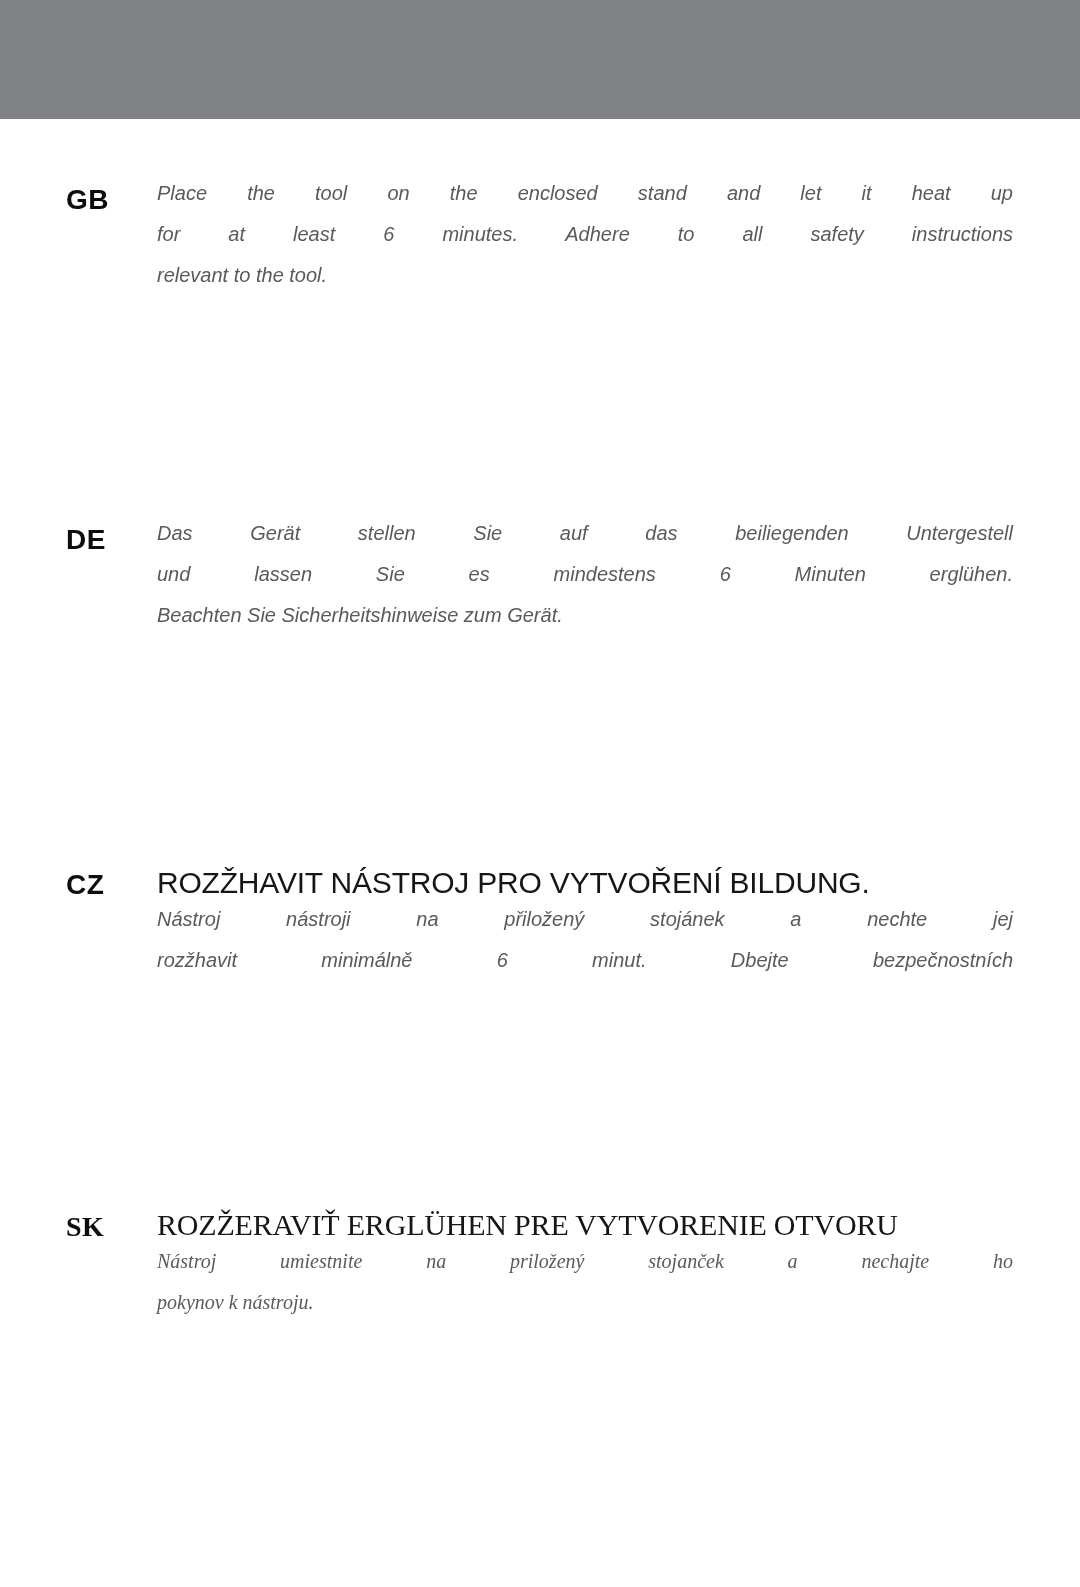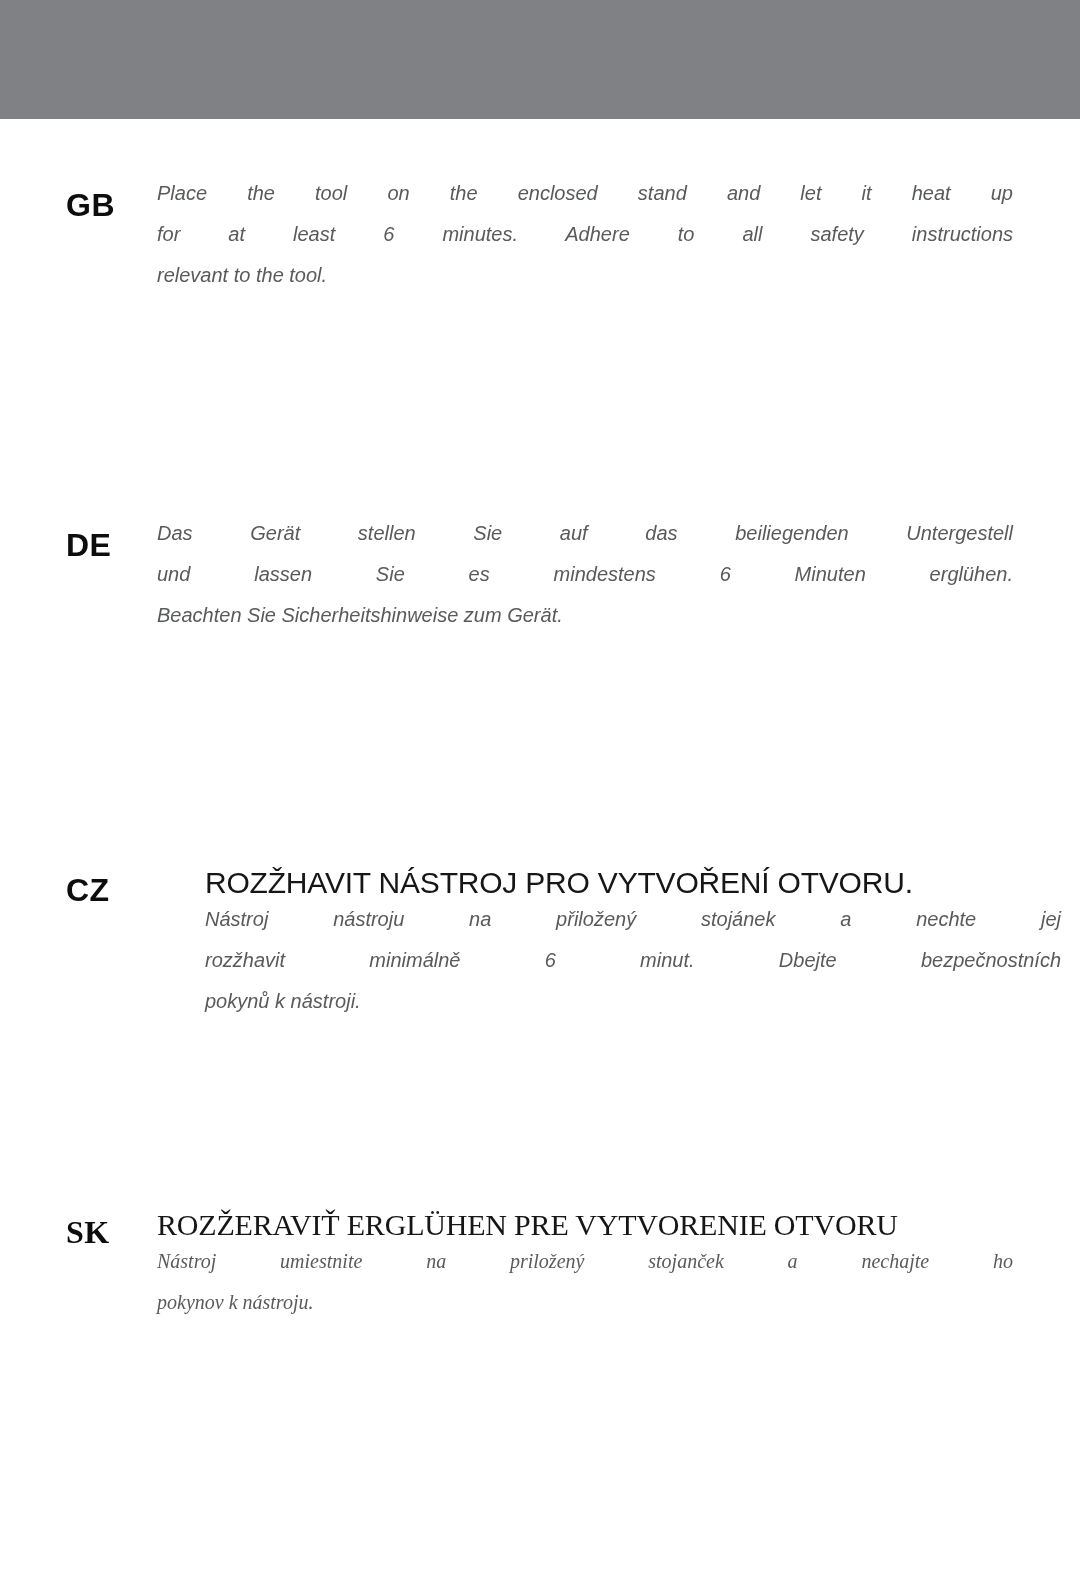--- a/index.html
+++ b/index.html
@@ -24,32 +24,31 @@
     background: var(--header-color, #808184);
   }
   .lang-section {
     position: absolute;
     left: 66px;
     display: flex;
     align-items: flex-start;
   }
   .sec-gb { top: 177px; }
   .sec-de { top: 517px; }
-  .sec-cz { top: 862px; gap: 48px; }
+  .sec-cz { top: 862px; }
   .sec-sk { top: 1204px; font-family: Liberation Serif, serif; }
   .lang-code {
     width: 91px;
     flex: 0 0 91px;
-    font-size: 32px;
+    font-size: 28px;
     line-height: 41px;
     font-weight: bold;
     letter-spacing: 0.5px;
     color: #0d0d0d;
     padding-top: 2px;
-    margin-top: 6px;
   }
   .sec-text {
     width: 856px;
     flex: 0 0 856px;
   }
   .h-line {
     font-size: 30px;
     line-height: 41px;
     letter-spacing: -0.2px;
     color: var(--heading-color, #161616);
@@ -95,26 +94,25 @@
         <div class="b-line just">und lassen Sie es mindestens 6 Minuten erglühen.</div>
         <div class="b-line">Beachten Sie Sicherheitshinweise zum Gerät.</div>
       </div>
     </div>
   </div>
 
   <div class="lang-section sec-cz">
     <div class="lang-code">CZ</div>
     <div class="sec-text">
       <div class="sec-heading">
-        <div class="h-line">ROZŽHAVIT NÁSTROJ PRO VYTVOŘENÍ OTVORU.</div>
+        <div class="h-line">ROZŽHAVIT NÁSTROJ PRO VYTVOŘENÍ BILDUNG.</div>
       </div>
       <div class="sec-body">
-        <div class="b-line just">Nástroj nástroju na přiložený stojánek a nechte jej</div>
+        <div class="b-line just">Nástroj nástroji na přiložený stojánek a nechte jej</div>
         <div class="b-line just">rozžhavit minimálně 6 minut. Dbejte bezpečnostních</div>
-        <div class="b-line">pokynů k nástroji.</div>
       </div>
     </div>
   </div>
 
   <div class="lang-section sec-sk">
     <div class="lang-code">SK</div>
     <div class="sec-text">
       <div class="sec-heading">
         <div class="h-line">ROZŽERAVIŤ ERGLÜHEN PRE VYTVORENIE OTVORU</div>
       </div>

